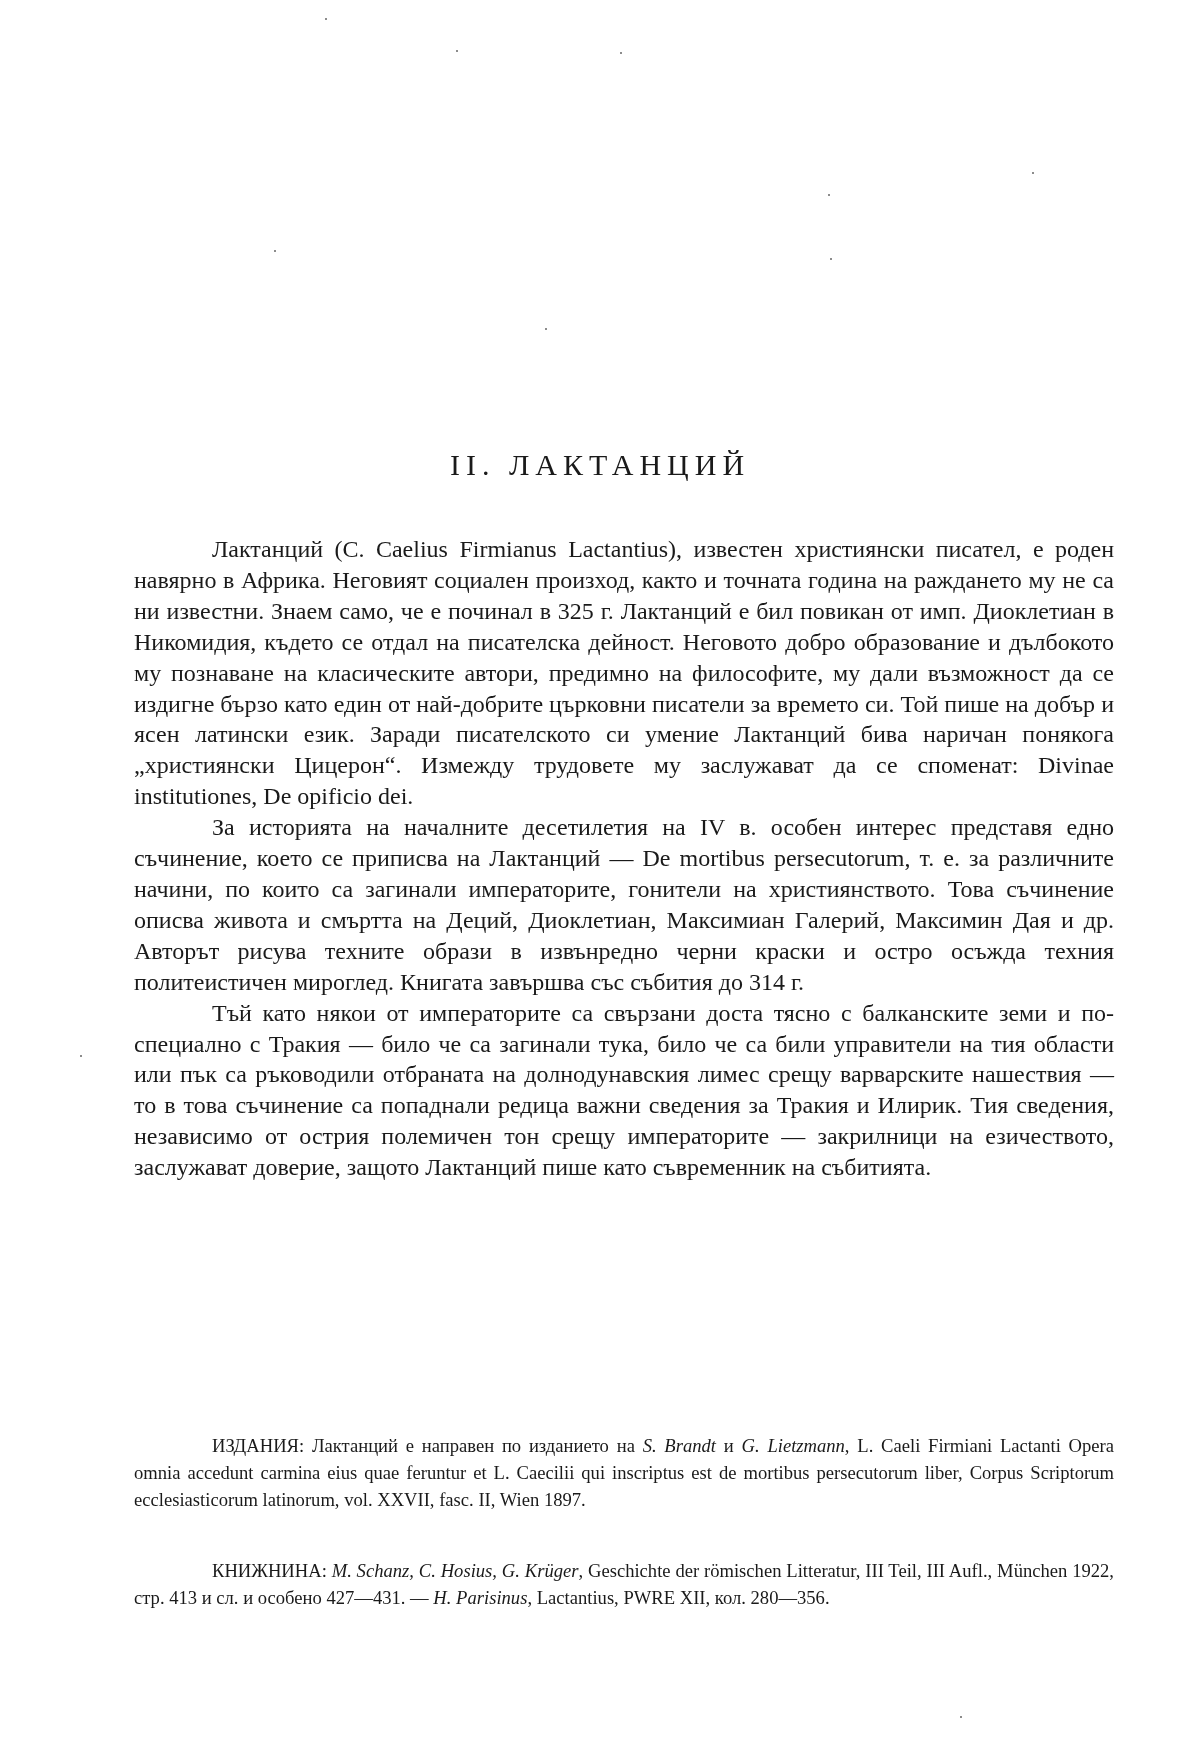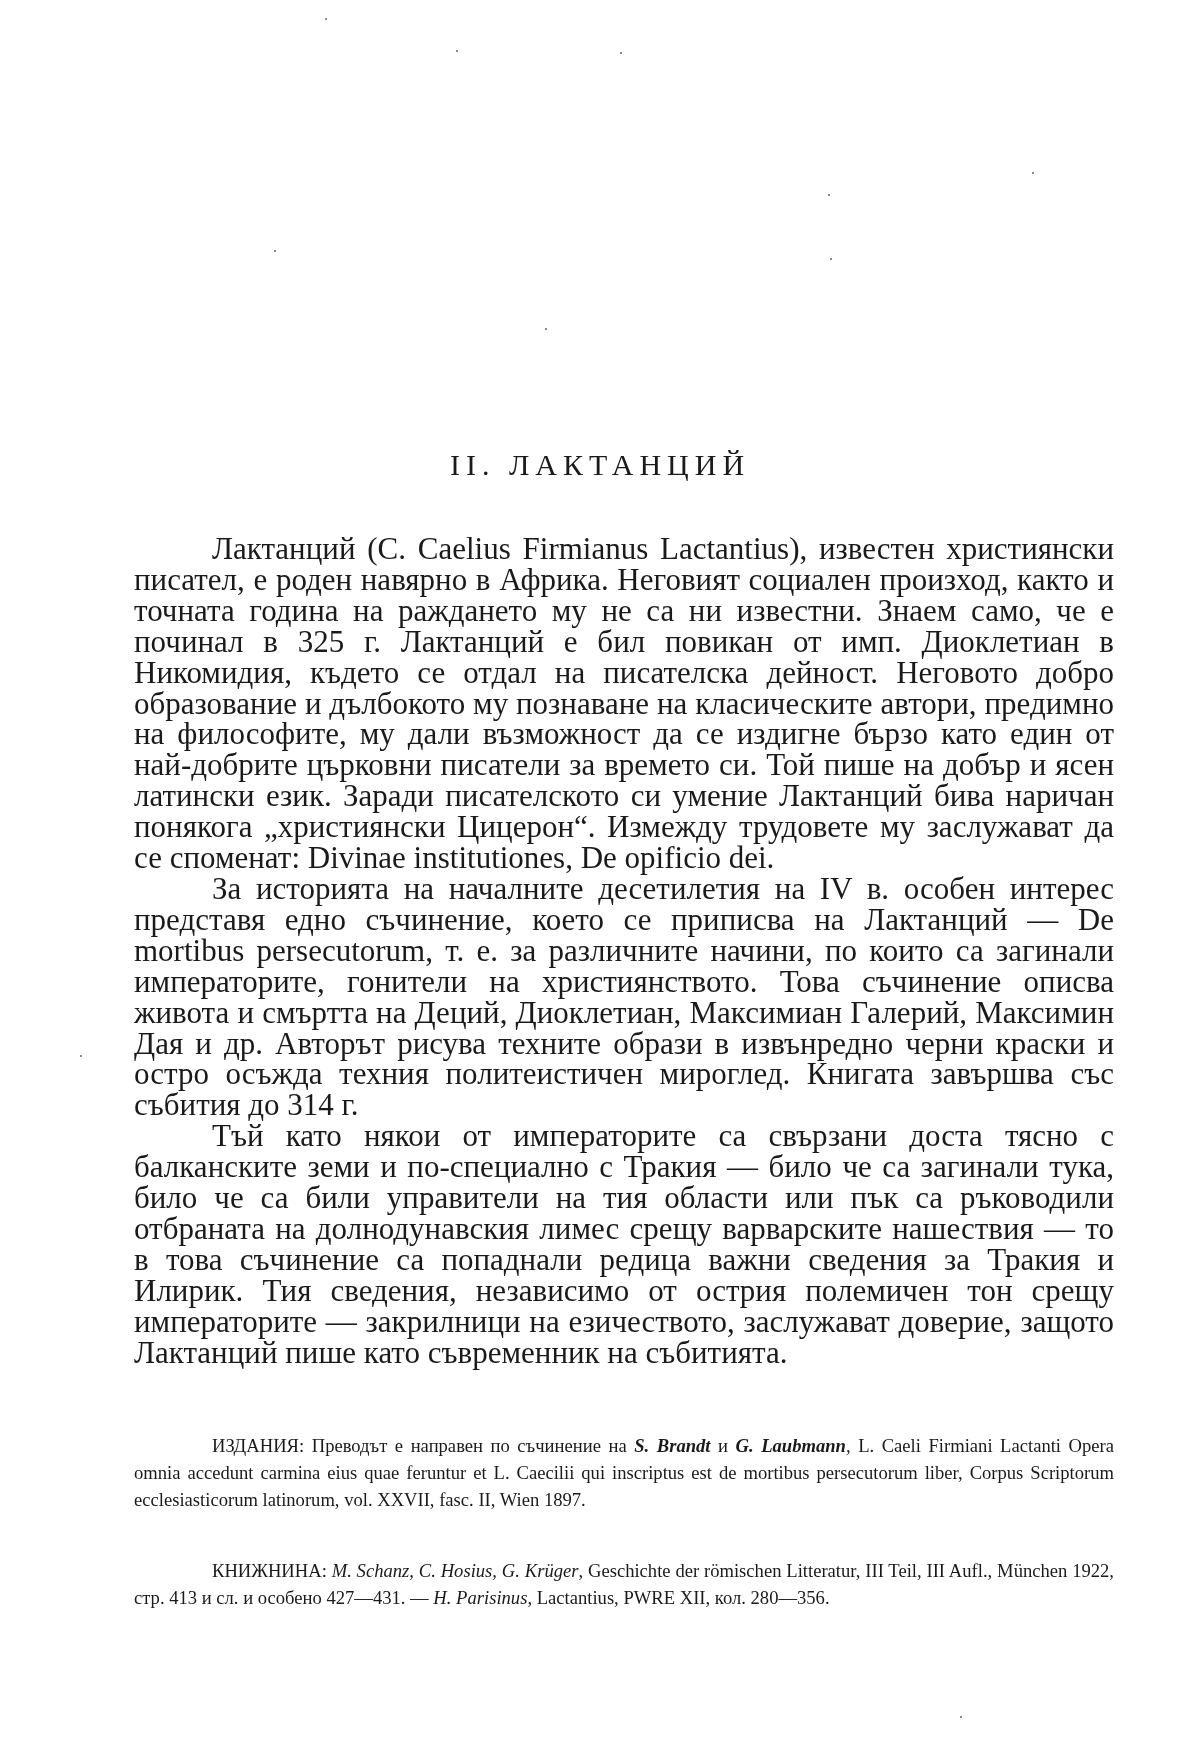--- a/index.html
+++ b/index.html
@@ -30,42 +30,42 @@
     font-size: 30px;
     letter-spacing: 6px;
     font-weight: normal;
     margin: 0;
   }
   .body-text {
     position: absolute;
     left: 134px;
     width: 980px;
     top: 534px;
-    font-size: 31px;
+    font-size: 24px;
     line-height: 30.9px;
     text-align: justify;
   }
   .body-text p {
     margin: 0;
     text-indent: 78px;
     text-align: justify;
   }
   .notes {
     position: absolute;
     left: 134px;
     width: 980px;
     font-size: 18.6px;
     line-height: 27px;
     text-align: justify;
   }
   .notes p { margin: 0; text-indent: 78px; }
   .notes-editions { top: 1432px; }
   .notes-literature { top: 1557px; }
   .it { font-style: italic; margin-top: 28px; }
-  .bi { font-style: italic; font-weight: bold; }
+  .bi { font-style: italic; font-weight: normal; }
 </style>
 </head>
 <body>
 
 <div class="page">
 
   <span class="speck" style="left:325px;top:18px;"></span>
   <span class="speck" style="left:456px;top:50px;"></span>
   <span class="speck" style="left:1032px;top:172px;"></span>
   <span class="speck" style="left:828px;top:194px;"></span>
@@ -79,21 +79,21 @@
   <h1 class="title">II. ЛАКТАНЦИЙ</h1>
 
   <div class="body-text">
     <p>Лактанций (C. Caelius Firmianus Lactantius), известен християнски писател, е роден навярно в Африка. Неговият социален произход, както и точната година на раждането му не са ни известни. Знаем само, че е починал в 325 г. Лактанций е бил повикан от имп. Диоклетиан в Никомидия, където се отдал на писателска дейност. Неговото добро образование и дълбокото му познаване на класическите автори, предимно на философите, му дали възможност да се издигне бързо като един от най-добрите църковни писатели за времето си. Той пише на добър и ясен латински език. Заради писателското си умение Лактанций бива наричан понякога „християнски Цицерон“. Измежду трудовете му заслужават да се споменат: Divinae institutiones, De opificio dei.</p>
     <p>За историята на началните десетилетия на IV в. особен интерес представя едно съчинение, което се приписва на Лактанций — De mortibus persecutorum, т. е. за различните начини, по които са загинали императорите, гонители на християнството. Това съчинение описва живота и смъртта на Деций, Диоклетиан, Максимиан Галерий, Максимин Дая и др. Авторът рисува техните образи в извънредно черни краски и остро осъжда техния политеистичен мироглед. Книгата завършва със събития до 314 г.</p>
     <p>Тъй като някои от императорите са свързани доста тясно с балканските земи и по-специално с Тракия — било че са загинали тука, било че са били управители на тия области или пък са ръководили отбраната на долнодунавския лимес срещу варварските нашествия — то в това съчинение са попаднали редица важни сведения за Тракия и Илирик. Тия сведения, независимо от острия полемичен тон срещу императорите — закрилници на езичеството, заслужават доверие, защото Лактанций пише като съвременник на събитията.</p>
   </div>
 
   <div class="notes notes-editions">
     <p>
-      <span>ИЗДАНИЯ:</span><span> Преводът е направен по съчинение на </span><span class="bi">S. Brandt</span><span> и </span><span class="bi">G. Laubmann</span><span>, L. Caeli Firmiani Lactanti Opera omnia accedunt carmina eius quae feruntur et L. Caecilii qui inscriptus est de mortibus persecutorum liber, Corpus Scriptorum ecclesiasticorum latinorum, vol. XXVII, fasc. II, Wien 1897.</span>
+      <span>ИЗДАНИЯ:</span><span> Лактанций е направен по изданието на </span><span class="bi">S. Brandt</span><span> и </span><span class="bi">G. Lietzmann</span><span>, L. Caeli Firmiani Lactanti Opera omnia accedunt carmina eius quae feruntur et L. Caecilii qui inscriptus est de mortibus persecutorum liber, Corpus Scriptorum ecclesiasticorum latinorum, vol. XXVII, fasc. II, Wien 1897.</span>
     </p>
   </div>
 
   <div class="notes notes-literature">
     <p>
       <span>КНИЖНИНА:</span><span class="it"> M. Schanz, C. Hosius, G. Krüger</span><span>, Geschichte der römischen Litteratur, III Teil, III Aufl., München 1922, стр. 413 и сл. и особено 427—431. — </span><span class="it">H. Parisinus</span><span>, Lactantius, PWRE XII, кол. 280—356.</span>
     </p>
   </div>
 
 </div>

